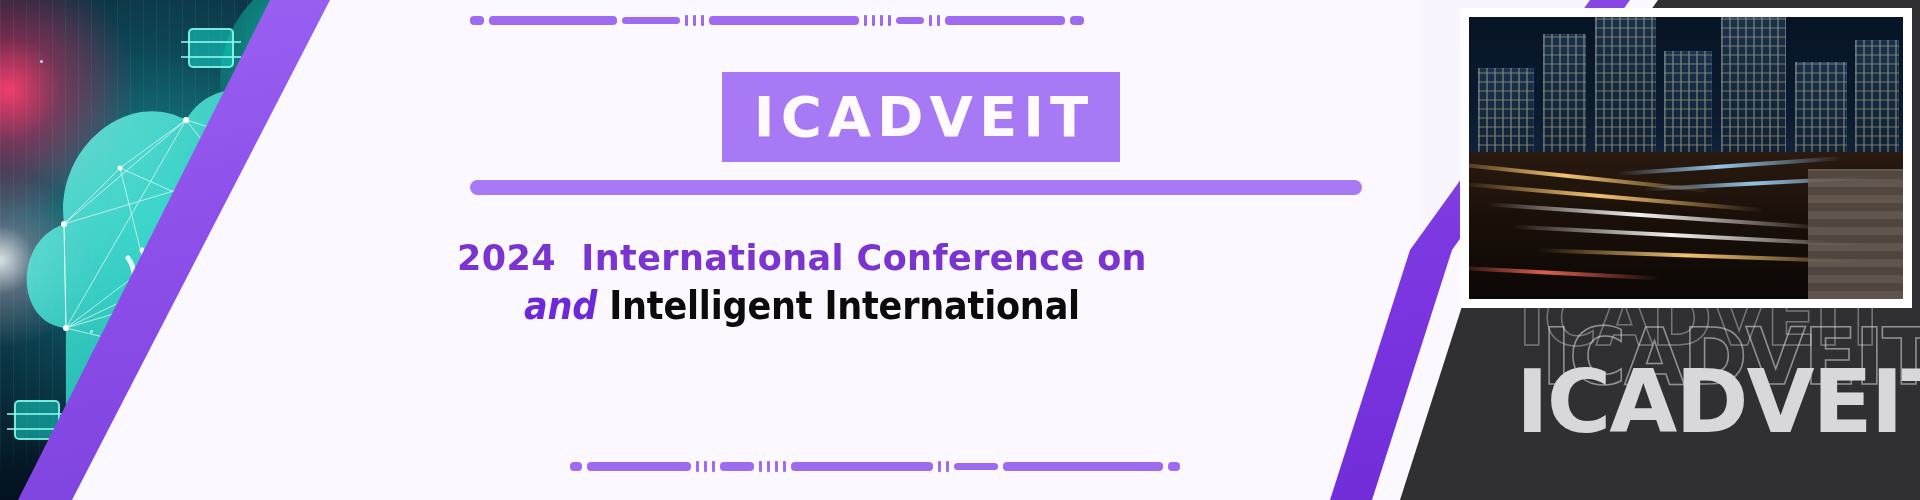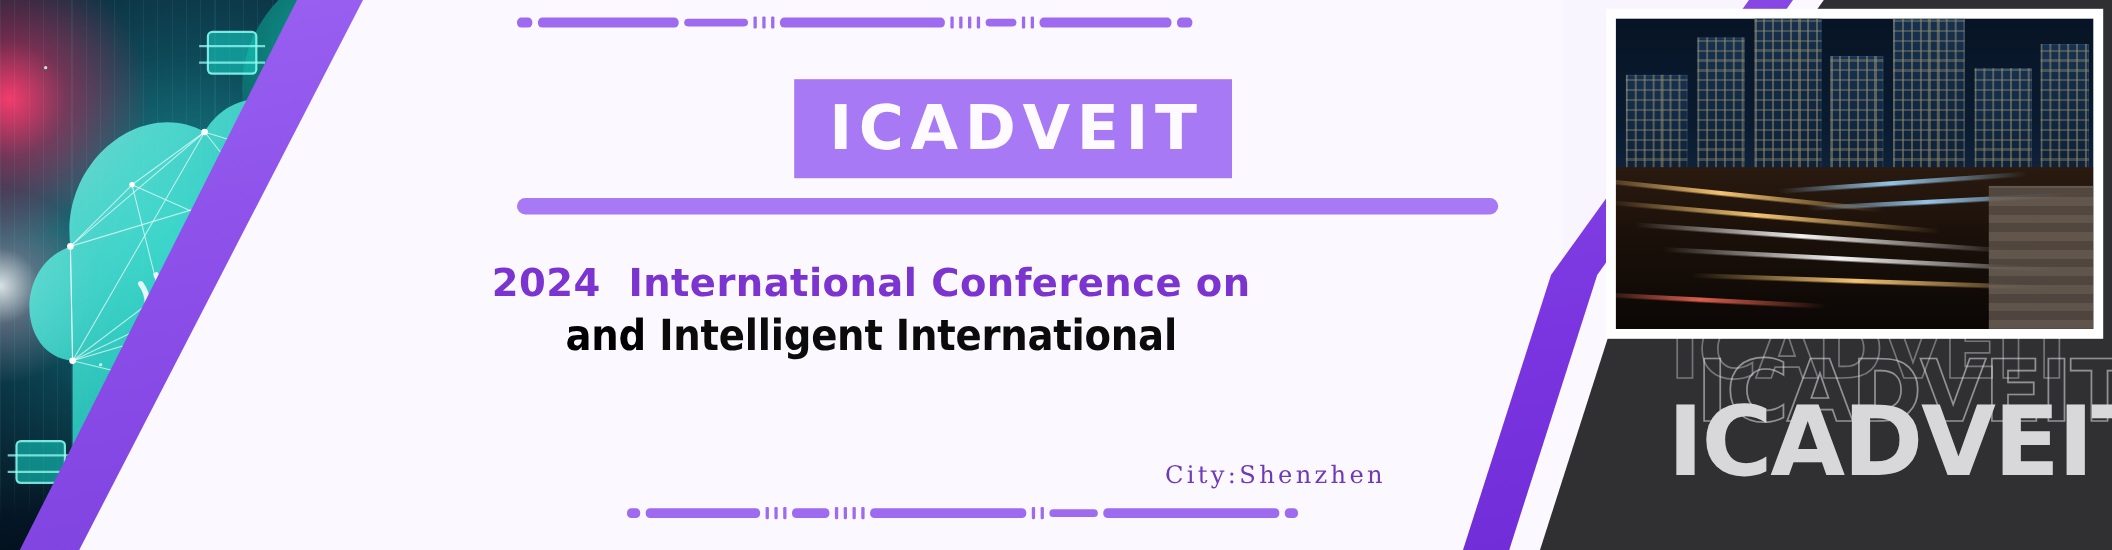--- a/index.html
+++ b/index.html
@@ -121,42 +121,42 @@
   }
   .title-underbar {
     position:absolute; left:470px; top:180px;
     width:892px; height:15px;
     background:#a779f4;
     border-radius:8px;
   }
 
   
   .conf-lines {
-    position:absolute; left:292px; top:236px;
+    position:absolute; left:302px; top:236px;
     width:1000px;
     text-align:center;
   }
   .conf-l1 {
     color:#7b34cf;
     font-family:"DejaVu Sans", sans-serif;
     font-weight:bold;
     font-size:35px;
     letter-spacing:.4px;
     line-height:1.28;
     white-space:pre;
   }
   .conf-l2, .conf-l3 {
     color:#0b0b0b;
     font-family:"DejaVu Sans Condensed","Liberation Sans Narrow","Liberation Sans", sans-serif;
     font-weight:bold;
     font-size:39px;
     line-height:1.3;
     letter-spacing:-.2px;
   }
-  .conf-l3 .hl { color:#000000; }
+  .conf-l3 .hl { color:#6d28d9;font-style:italic; }
 
   
   .city-line {
     position:absolute; left:700px; top:420px;
     width:560px;
     text-align:right;
     color:#6e3ab8;
     font-family:"DejaVu Serif","Liberation Serif", serif;
     font-size:22px;
     letter-spacing:3px;
@@ -364,21 +364,20 @@
   <div class="title-box">
     <span class="acronym">ICADVEIT</span>
   </div>
   <div class="title-underbar"></div>
 
   <div class="conf-lines">
     <div class="conf-l1">2024  International Conference on</div>
     <div class="conf-l3"><span class="hl">and</span><span> Intelligent International</span></div>
   </div>
 
-  <div class="city-line">City:Shenzhen</div>
 
   <div class="deco-rule deco-bottom">
     <div class="seg" style="width:12px;"></div>
     <div class="seg" style="width:104px;"></div>
     <div class="tick"></div>
       <div class="tick"></div>
       <div class="tick"></div>
     <div class="seg" style="width:34px;"></div>
     <div class="tick"></div>
       <div class="tick"></div>

